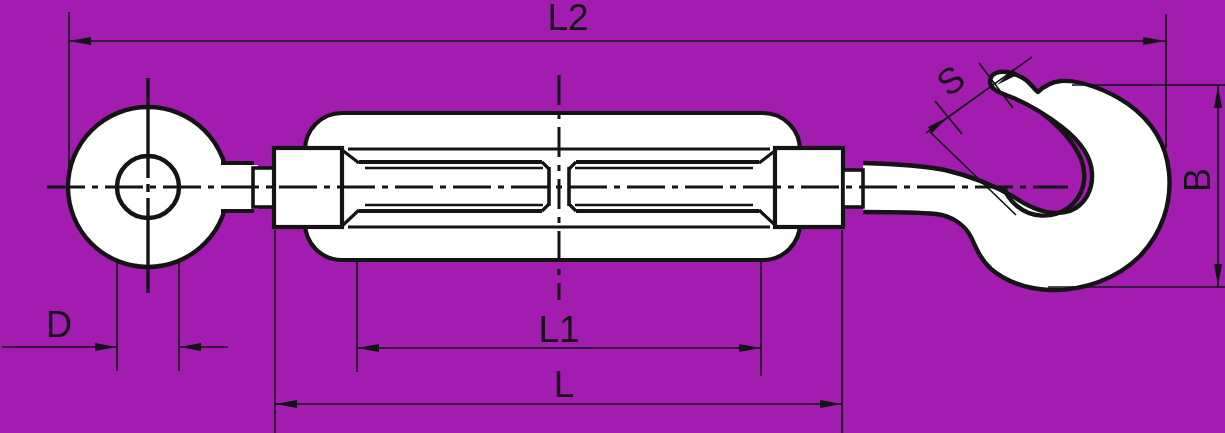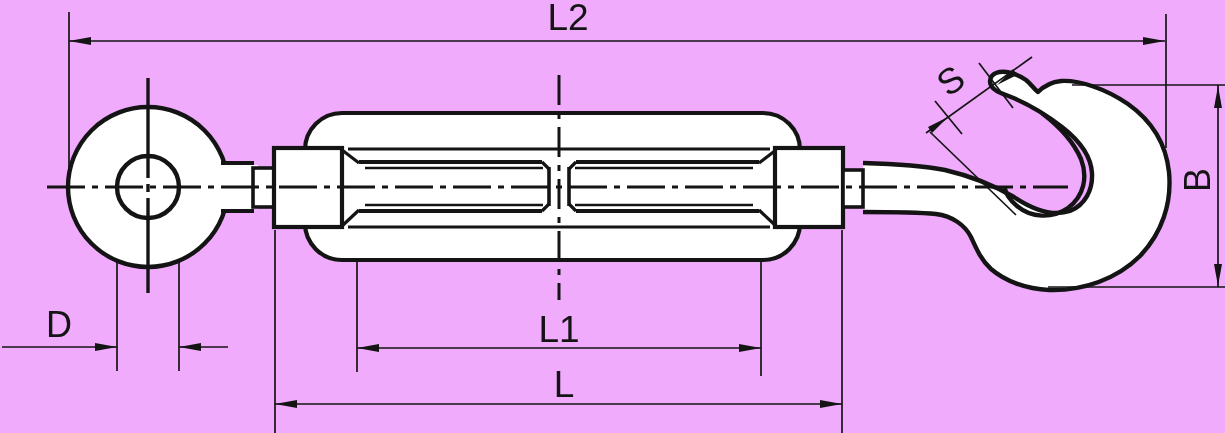--- a/index.html
+++ b/index.html
@@ -1,16 +1,16 @@
 <!DOCTYPE html>
 <html><head>
 <meta charset="utf-8">
 <style>
   html,body{margin:0;padding:0;background:#ffffff;}
-  .stage{position:relative;width:1225px;height:433px;background:#f0abfc;overflow:hidden;}
+  .stage{position:relative;width:1225px;height:433px;background:#a21caf;overflow:hidden;}
   svg{display:block;}
   text{font-family:"Liberation Sans", sans-serif;fill:#141414;}
 </style>
 </head>
 <body>
 
 <div class="stage">
 <svg width="1225" height="433" viewBox="0 0 1225 433" xmlns="http://www.w3.org/2000/svg">
 
   <g stroke="#141414" stroke-width="1.7" fill="none">

